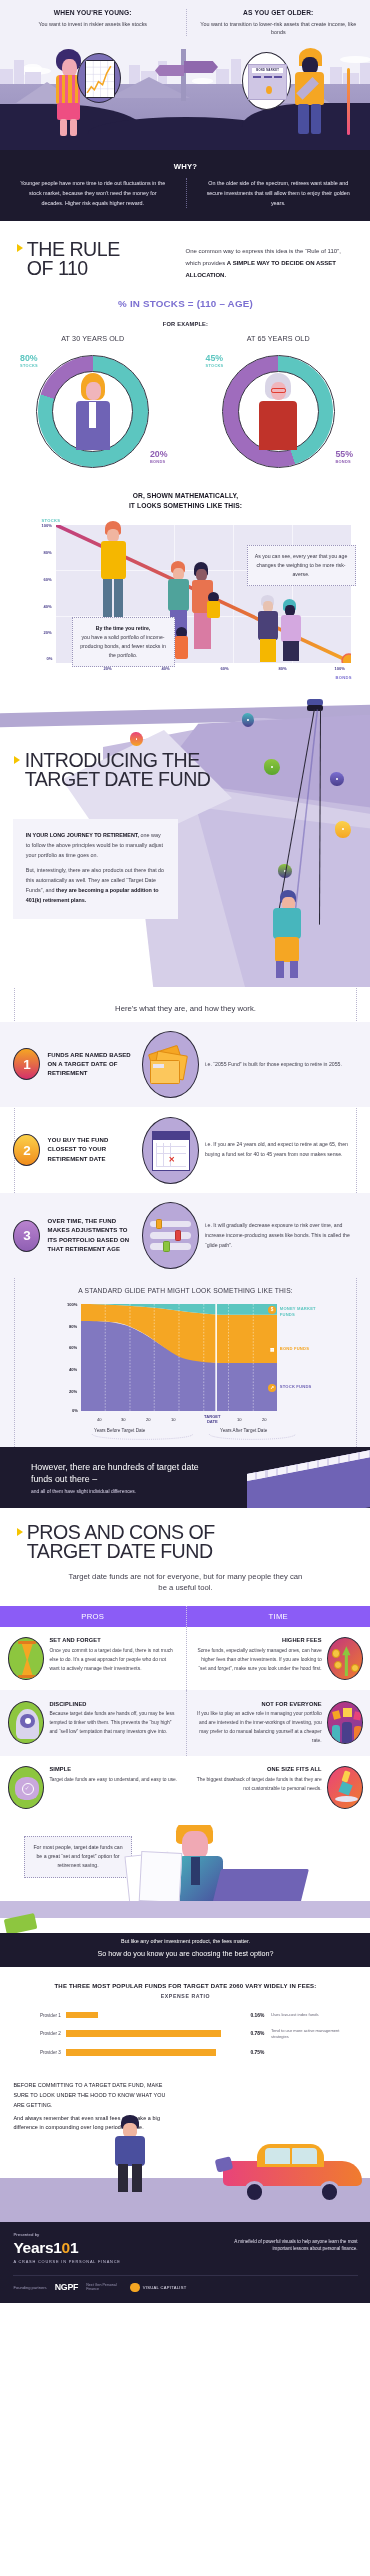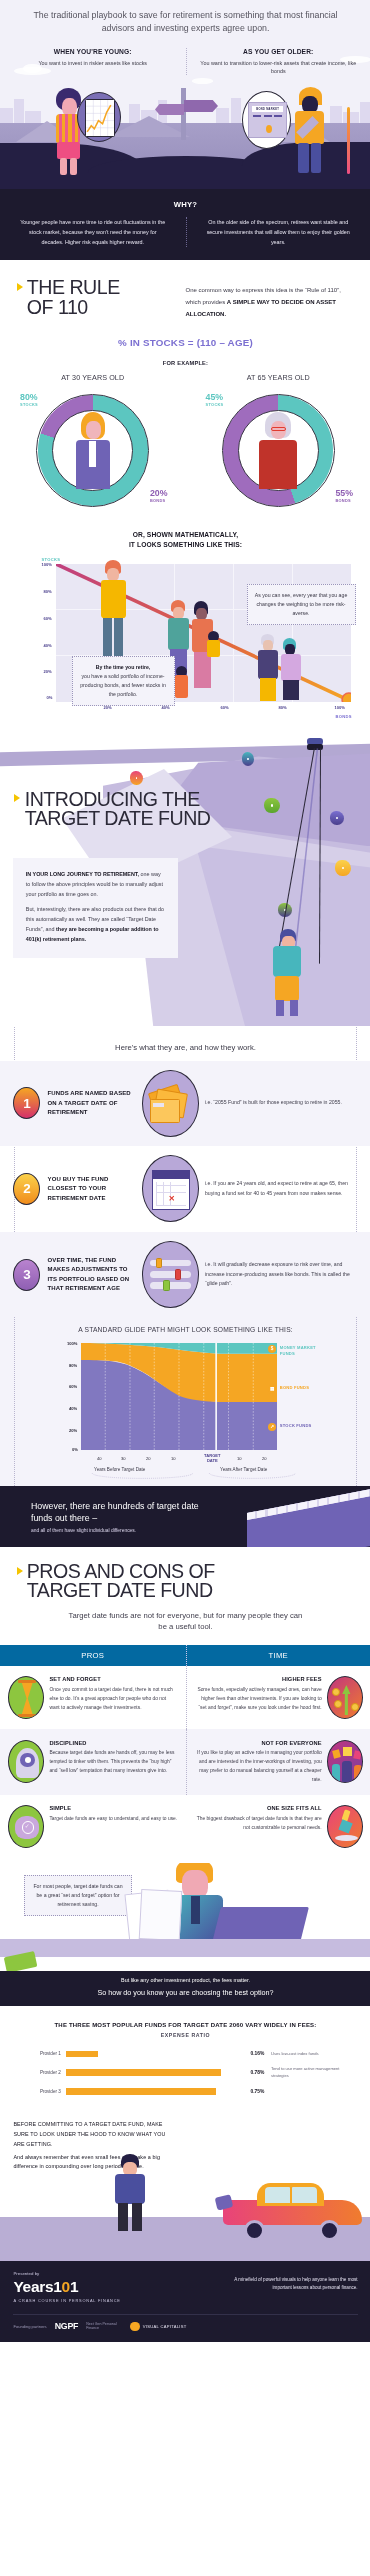--- a/index.html
+++ b/index.html
@@ -203,21 +203,21 @@
   }
   .darkband .t1 { font-size: 8.8px; line-height:1.45; font-weight:400; width: 170px; margin-left: 31px; }
   .darkband .t2 { font-size: 4.9px; margin-left: 31px; width: 170px; margin-top:3.1px; color:#ded9ef; }
 
   
   .pc-head { padding: 15.5px 15.5px 0 15.5px; }
   .pc-lead {
     text-align:center; font-size: 7.7px; line-height:1.5; font-weight:300; color:#403e4c;
     margin: 9.3px auto 12.4px auto; width: 237px;
   }
-  .pc-bar { background:#0369a1; display:flex; position:relative; }
+  .pc-bar { background:#8b5cf6; display:flex; position:relative; }
   .pc-bar > div {
     width:50%; text-align:center; color:#fff; font-size: 7.7px; font-weight:300;
     padding: 5.7px 0; letter-spacing:0.3px;
   }
   .pc-row { display:flex; position:relative; }
   .pc-row.alt { background:#f4f3fa; }
   .pc-cell { width:50%; display:flex; padding: 10.3px 8.2px; gap: 5.2px; }
   .pc-cell.right { flex-direction: row-reverse; }
   .pc-oval {
     width: 36px; height: 43px; border-radius:50%; border:1px solid #2b2838;
@@ -269,21 +269,20 @@
 <body>
 
 <div class="page">
 
   <section class="hero sec">
     <div class="sky-cloud" style="left:14.4px;top:67px;width:37px;height:8.2px;"></div>
     <div class="sky-cloud" style="left:23px;top:64px;width:18.5px;height:9.3px;"></div>
     <div class="sky-cloud" style="left:192px;top:78px;width:20.6px;height:5.7px;"></div>
     <div class="sky-cloud" style="left:340px;top:56px;width:31px;height:7.2px;"></div>
 
-    <p class="hero-lead">The traditional playbook to save for retirement is something that most financial advisors and investing experts agree upon.</p>
 
     <div class="two-col">
       <div class="dotted-v"></div>
       <div>
         <div class="col-head">WHEN YOU'RE YOUNG:</div>
         <div class="col-sub">You want to invest in riskier assets like stocks</div>
       </div>
       <div>
         <div class="col-head">AS YOU GET OLDER:</div>
         <div class="col-sub">You want to transition to lower-risk assets that create income, like bonds</div>

